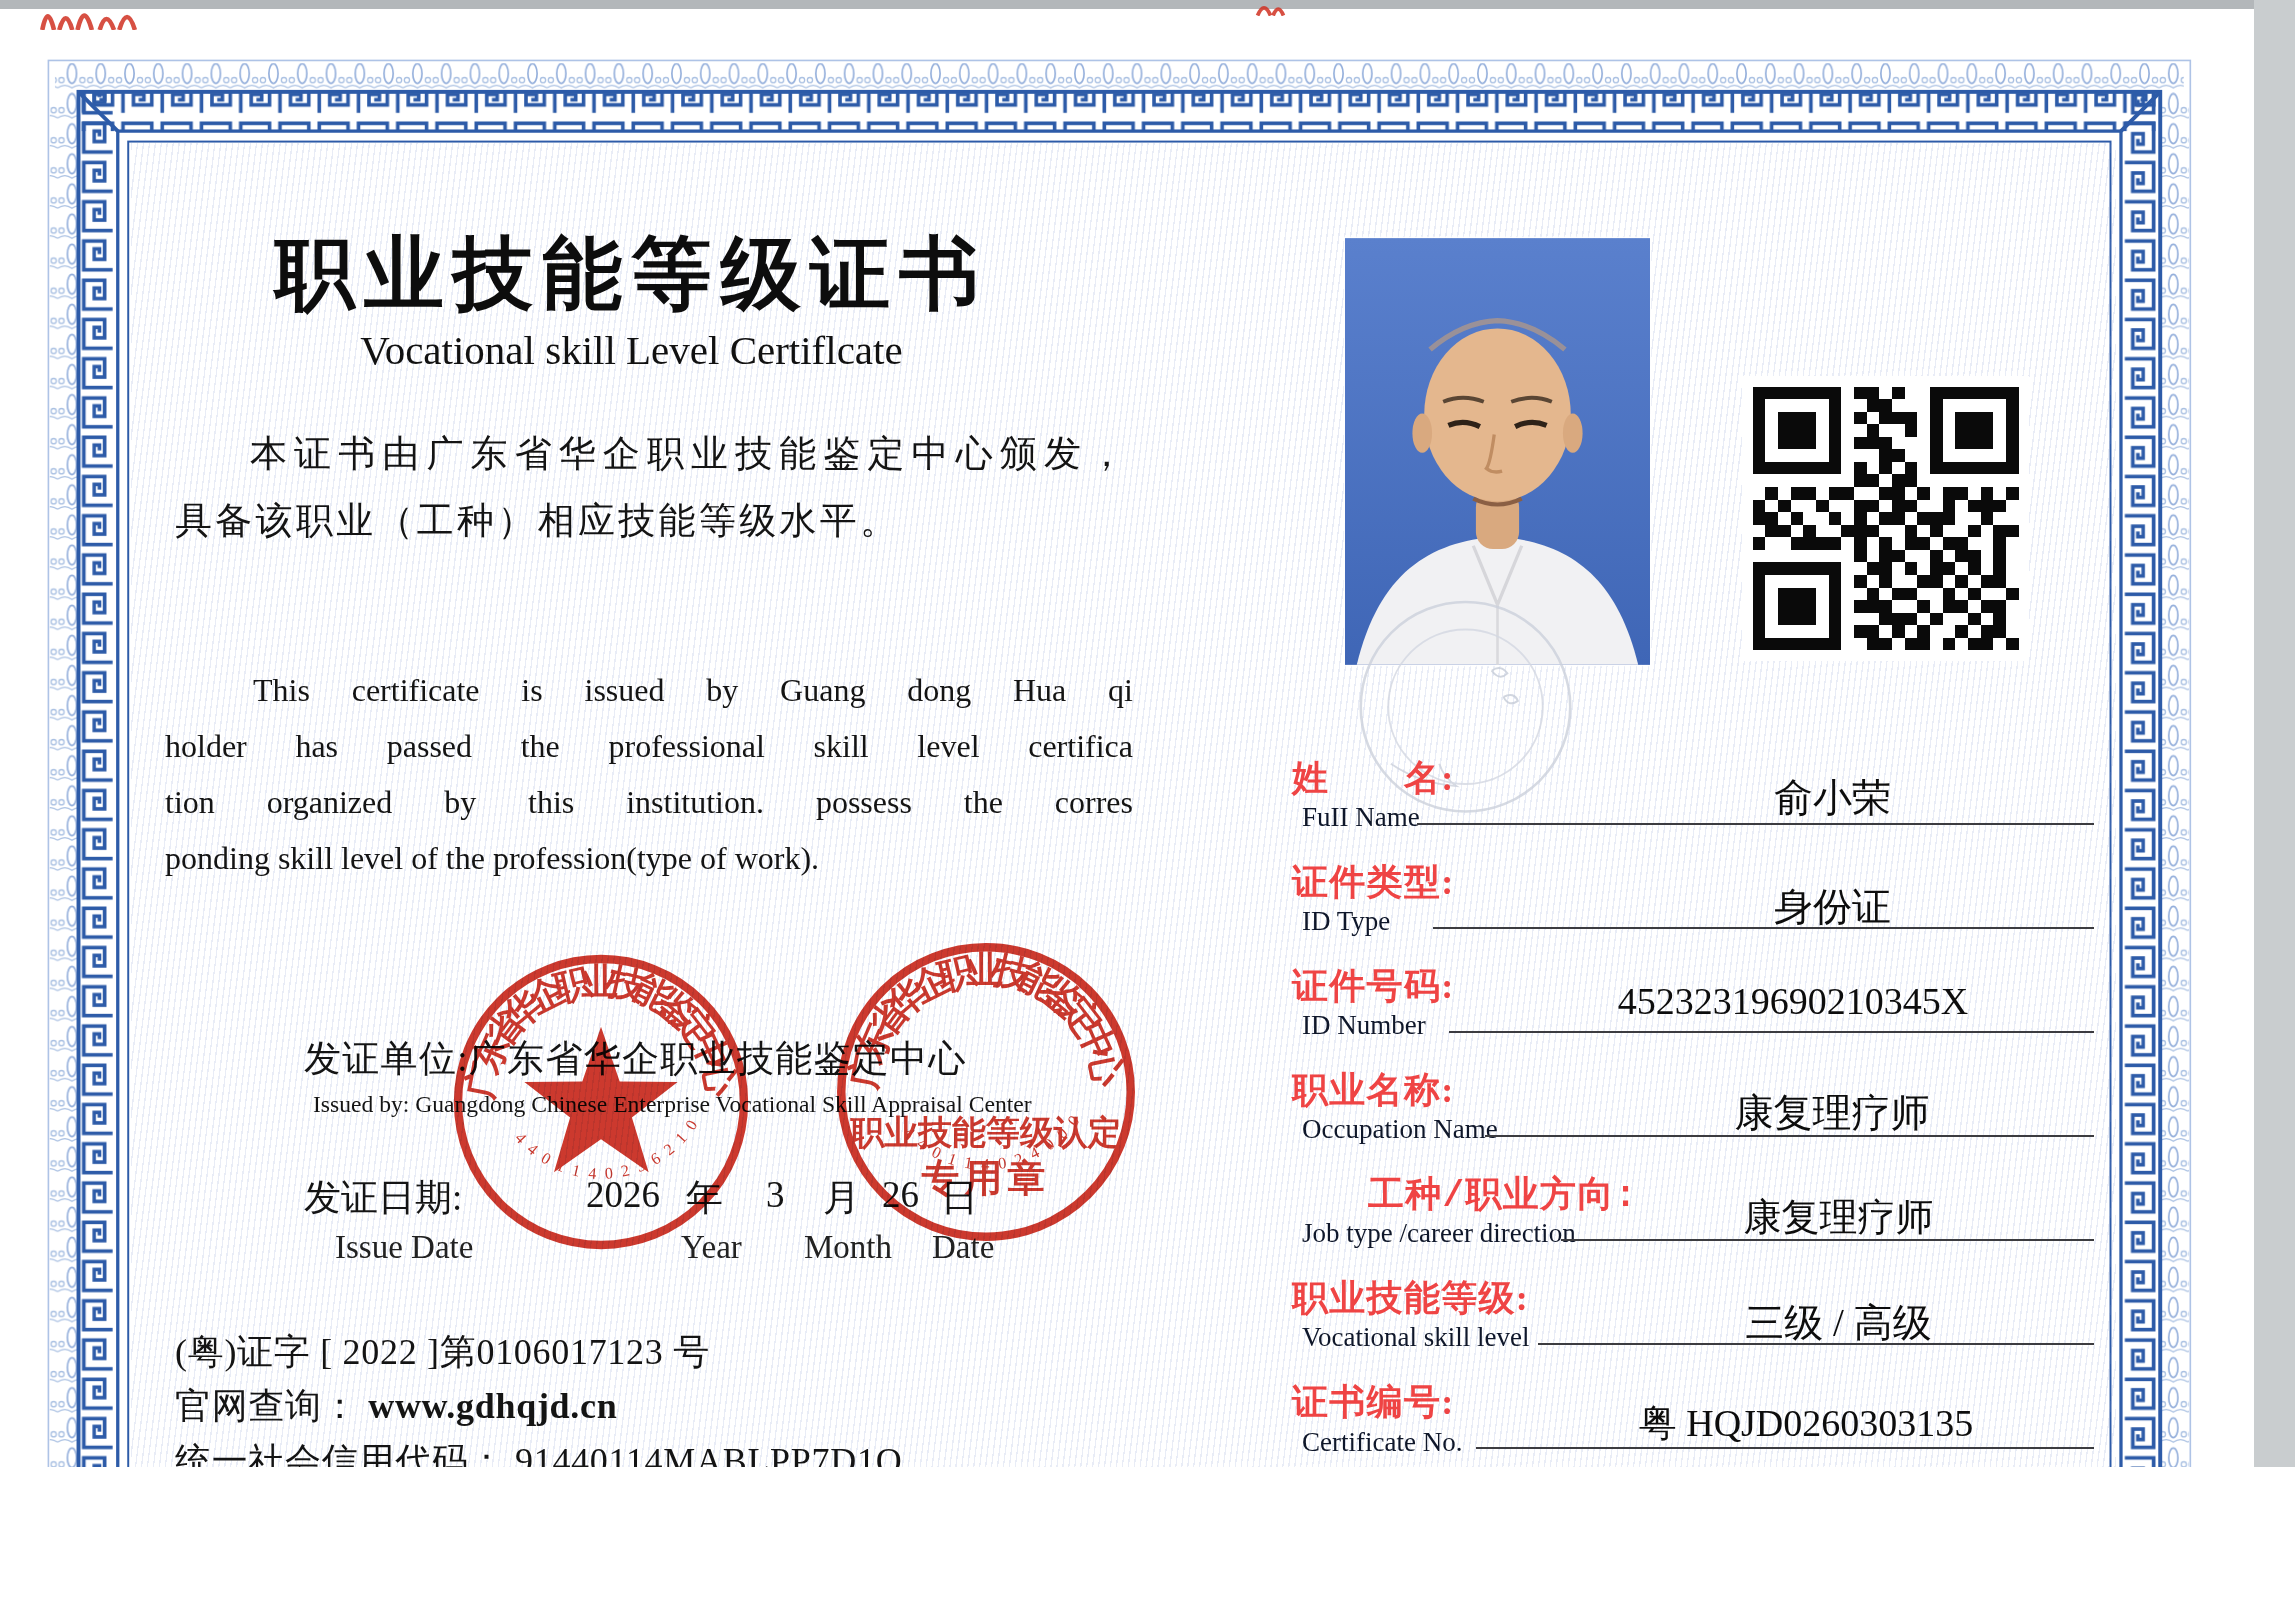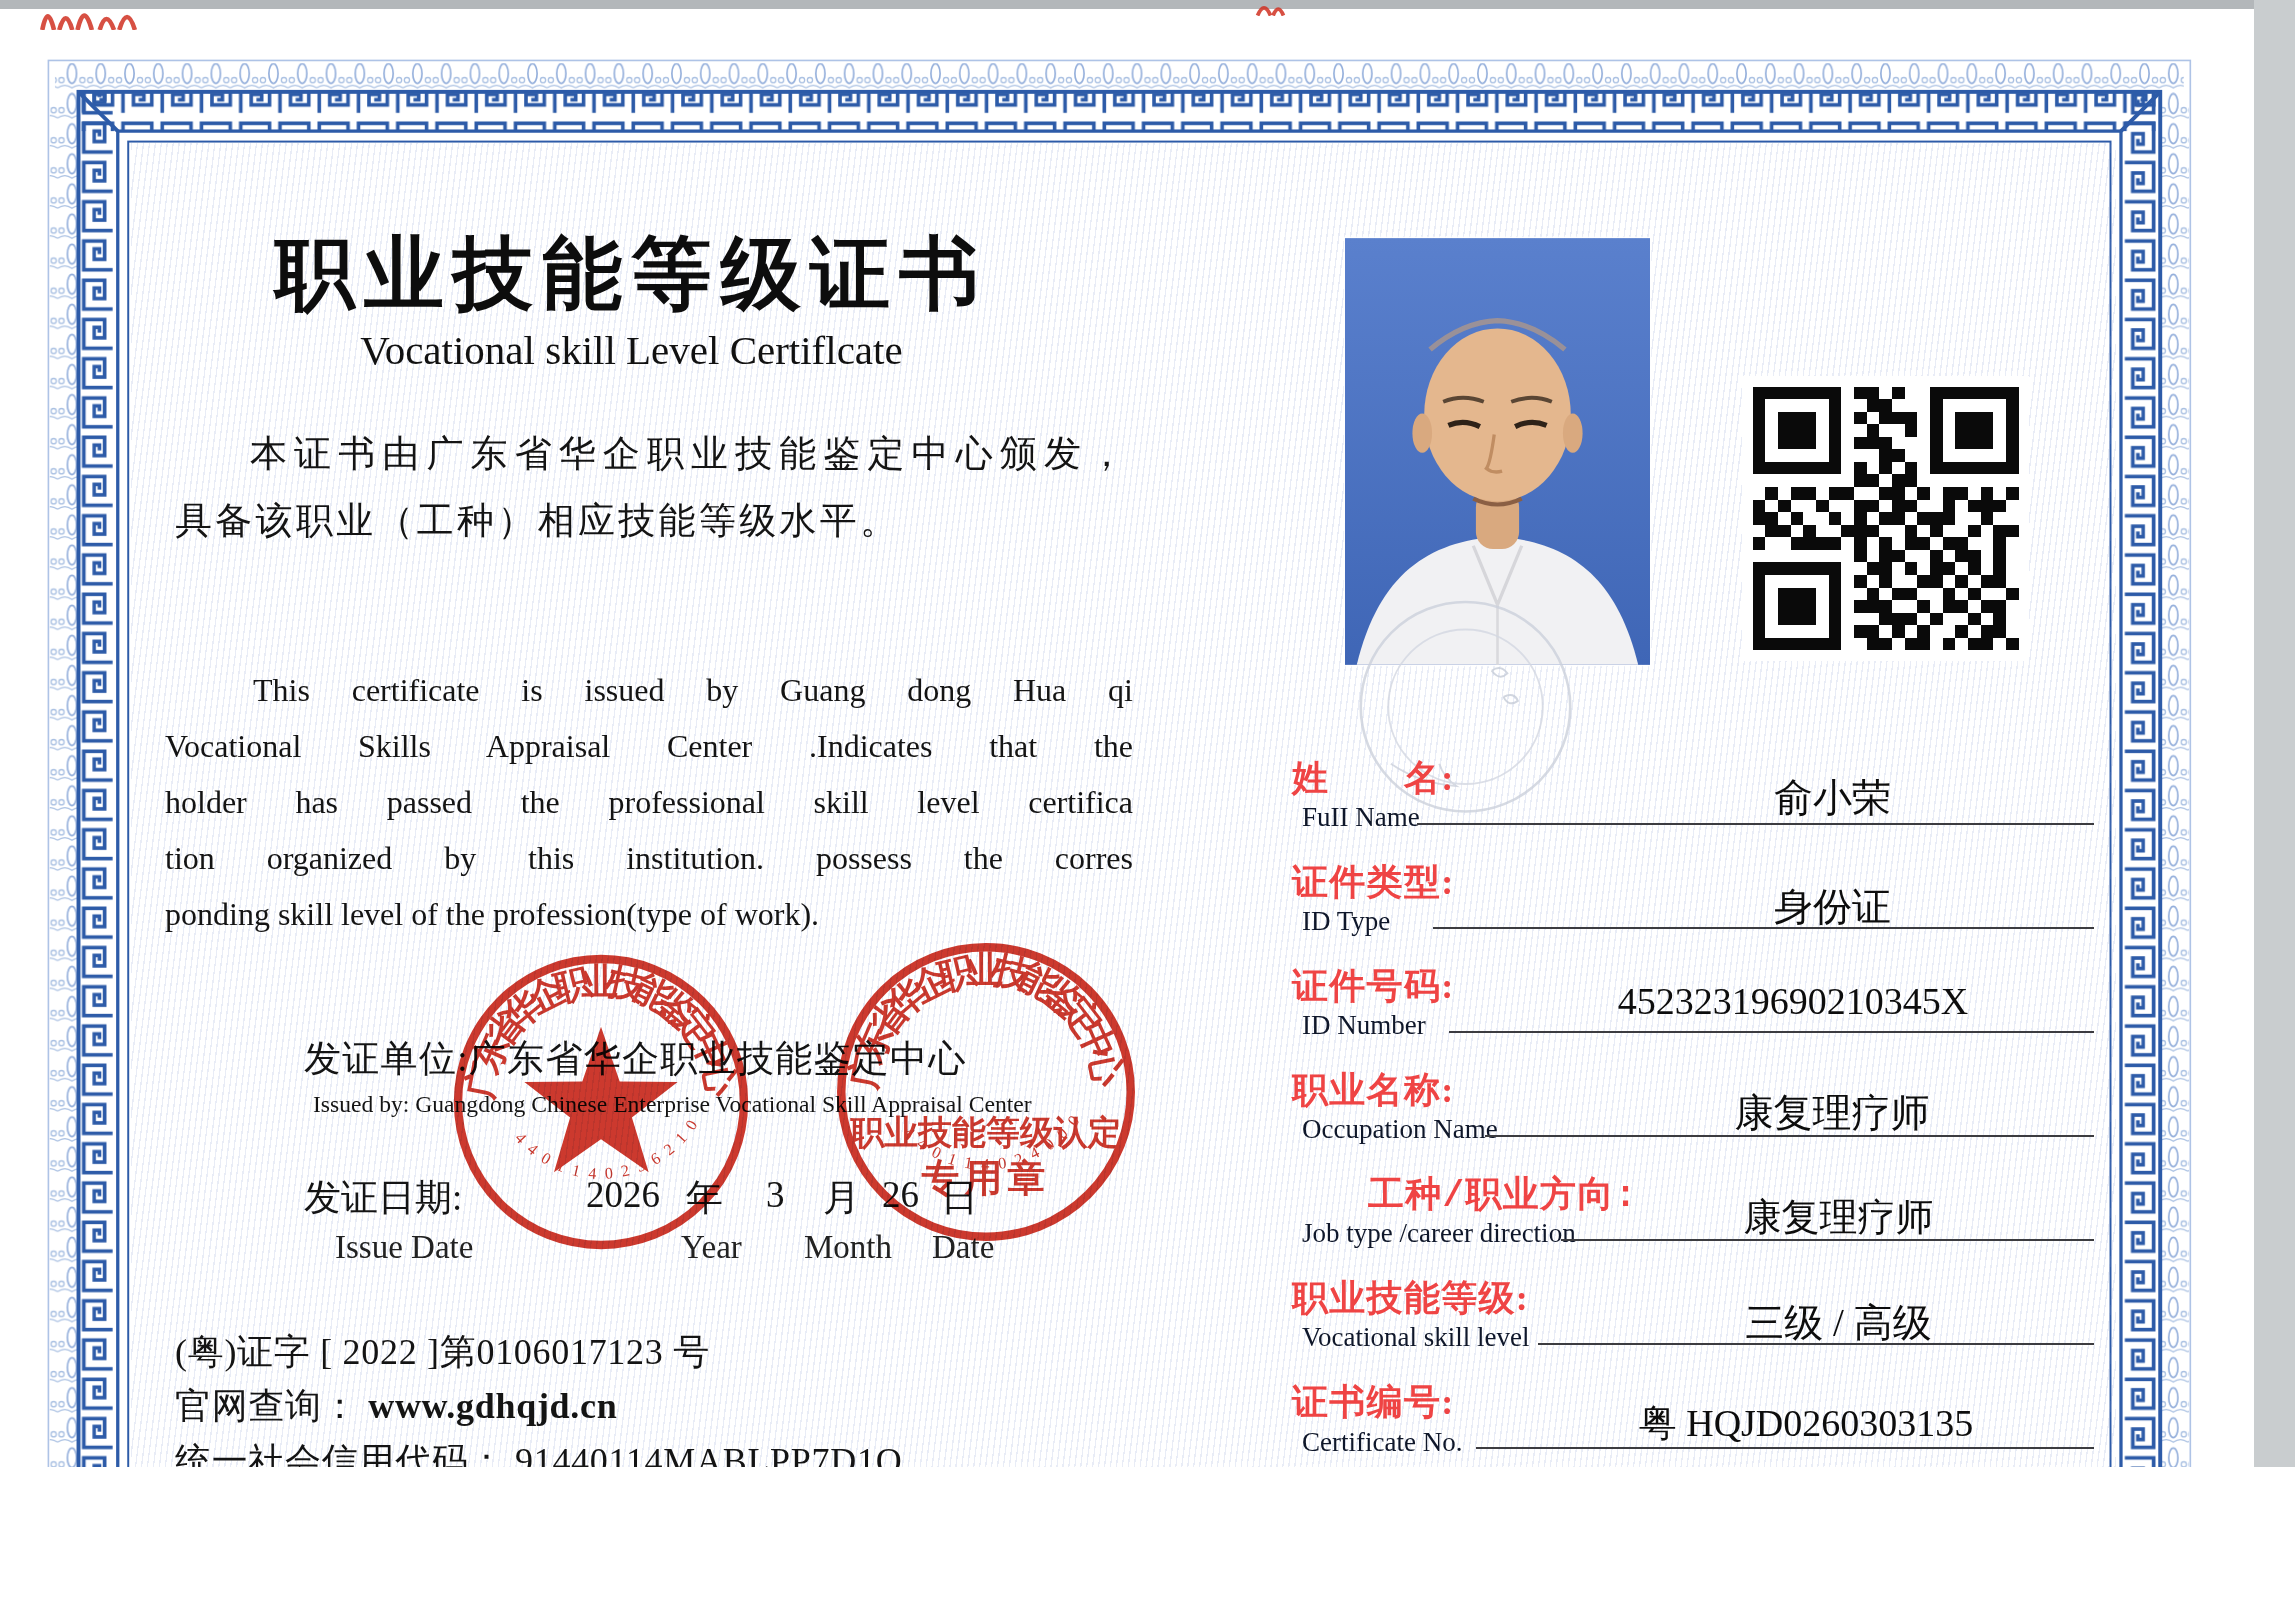--- a/index.html
+++ b/index.html
@@ -108,21 +108,20 @@
   <div class="abs title-zh">职业技能等级证书</div>
   <div class="abs title-en">Vocational skill Level  Certiflcate</div>
 
   <div class="abs intro-zh">
     <div class="l first">本证书由广东省华企职业技能鉴定中心颁发，</div>
     <div class="l last">具备该职业（工种）相应技能等级水平。</div>
   </div>
 
   <div class="abs intro-en">
     <div class="l" style="text-indent:88px;">This certificate is issued by Guang dong Hua qi</div>
-    <div class="l">Vocational Skills Appraisal Center .Indicates that the</div>
     <div class="l">holder has passed the professional skill level certifica</div>
     <div class="l">tion organized by this institution. possess the corres</div>
     <div class="l last">ponding  skill level of the profession(type of  work).</div>
   </div>
 
   <div class="abs issuer-zh">发证单位:广东省华企职业技能鉴定中心</div>
   <div class="abs issuer-en">Issued by: Guangdong Chinese Enterprise Vocational Skill Appraisal Center</div>
 
   <div class="abs date-row" style="left:304px;top:1173px;">发证日期:</div>
   <div class="abs date-row" style="left:564px;top:1173px;width:118px;text-align:center;">2026</div>

